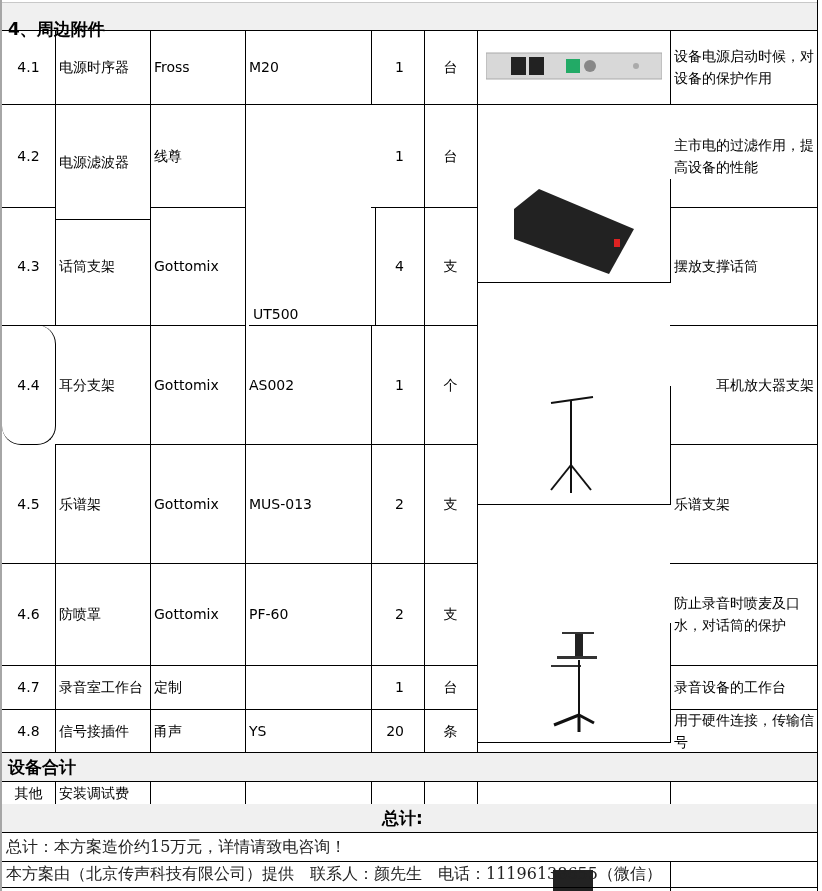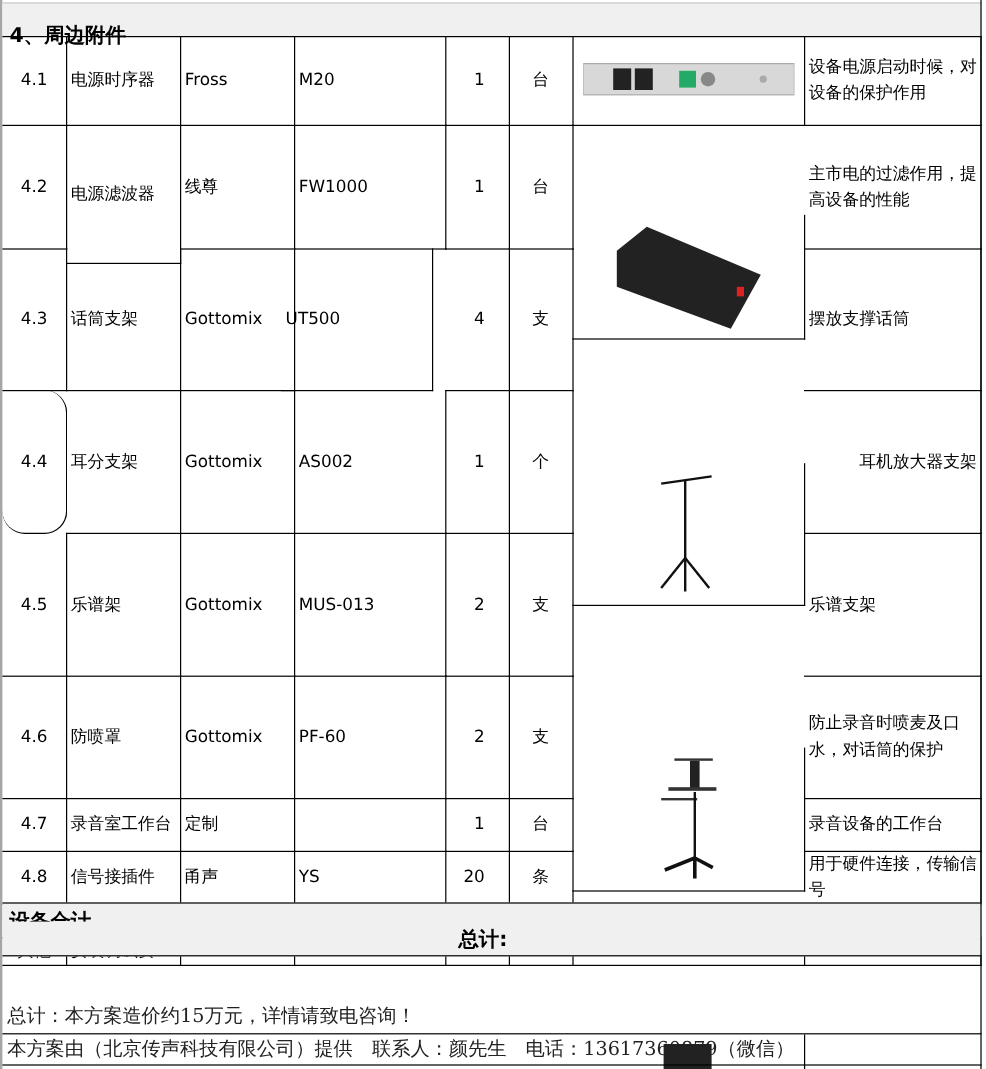--- a/index.html
+++ b/index.html
@@ -67,23 +67,20 @@
       </div>
       <div class="cell c-center" style="left: 2px; top: 104px; width: 54px; height: 104px;">
         <span>4.2</span>
       </div>
       <div class="cell c-left" style="left: 55px; top: 104px; width: 96px; height: 116px;">
         <span style="display: block; width: 88px; word-break: break-all;">电源滤波器</span>
       </div>
       <div class="cell c-left" style="left: 150px; top: 104px; width: 96px; height: 104px;">
         <span>线尊</span>
       </div>
-      <div class="cell c-left" style="left: 245px; top: 104px; width: 127px; height: 104px;">
-        <span>FW1000</span>
-      </div>
       <div class="cell c-right" style="left: 371px; top: 104px; width: 54px; height: 104px;">
         <span>1</span>
       </div>
       <div class="cell c-center" style="left: 424px; top: 104px; width: 54px; height: 104px;">
         <span>台</span>
       </div>
       <div class="cell c-center pic" style="left: 477px; top: 104px; width: 194px; height: 104px;">
         <span style="display: flex;">
           <svg width="130" height="94" viewBox="0 0 130 94">
             <rect width="130" height="94" fill="#fff"></rect>
@@ -97,21 +94,21 @@
       </div>
       <div class="cell c-center" style="left: 2px; top: 207px; width: 54px; height: 119px;">
         <span>4.3</span>
       </div>
       <div class="cell c-left" style="left: 55px; top: 207px; width: 96px; height: 119px;">
         <span style="display: block; width: 88px; word-break: break-all;">话筒支架</span>
       </div>
       <div class="cell c-left" style="left: 150px; top: 207px; width: 96px; height: 119px;">
         <span>Gottomix</span>
       </div>
-      <div class="cell c-left" style="left: 234px; top: 207px; width: 127px; height: 119px;">
+      <div class="cell c-left" style="left: 249px; top: 207px; width: 127px; height: 119px; align-items: flex-end;">
         <span>UT500</span>
       </div>
       <div class="cell c-right" style="left: 371px; top: 207px; width: 54px; height: 119px;">
         <span>4</span>
       </div>
       <div class="cell c-center" style="left: 424px; top: 207px; width: 54px; height: 119px;">
         <span>支</span>
       </div>
       <div class="cell c-center pic" style="left: 477px; top: 207px; width: 194px; height: 119px;">
         <span style="display: flex;">
@@ -264,21 +261,21 @@
 
   <div class="cell c-center" style="left:2px;top:781px;width:54px;height:24px;border-left:none;">其他</div>
   <div class="cell c-left" style="left:55px;top:781px;width:96px;height:24px;">安装调试费</div>
   <div class="cell" style="left:150px;top:781px;width:96px;height:24px;"></div>
   <div class="cell" style="left:245px;top:781px;width:127px;height:24px;"></div>
   <div class="cell" style="left:371px;top:781px;width:54px;height:24px;"></div>
   <div class="cell" style="left:424px;top:781px;width:54px;height:24px;"></div>
   <div class="cell" style="left:477px;top:781px;width:194px;height:24px;"></div>
   <div class="cell" style="left:670px;top:781px;width:148px;height:24px;"></div>
 
-  <div class="band" style="top:768px;height:29px;border-top:none;padding-left:29px;">
+  <div class="band" style="top:804px;height:29px;border-top:none;padding-left:29px;">
     <span style="position:absolute;left:380px;top:3px;font-weight:bold;font-size:17px;">总计:</span>
   </div>
 
   <div class="note" style="top:833px;height:29px;">总计：本方案造价约15万元，详情请致电咨询！</div>
-  <div class="note" style="top:862px;height:26px;">本方案由（北京传声科技有限公司）提供　联系人：颜先生　电话：13617360879（微信）</div>
+  <div class="note" style="top:862px;height:26px;">本方案由（北京传声科技有限公司）提供　联系人：颜先生　电话：11196138655（微信）</div>
 
   <div class="vline-right"></div>
 </div>
 
 </body></html>

